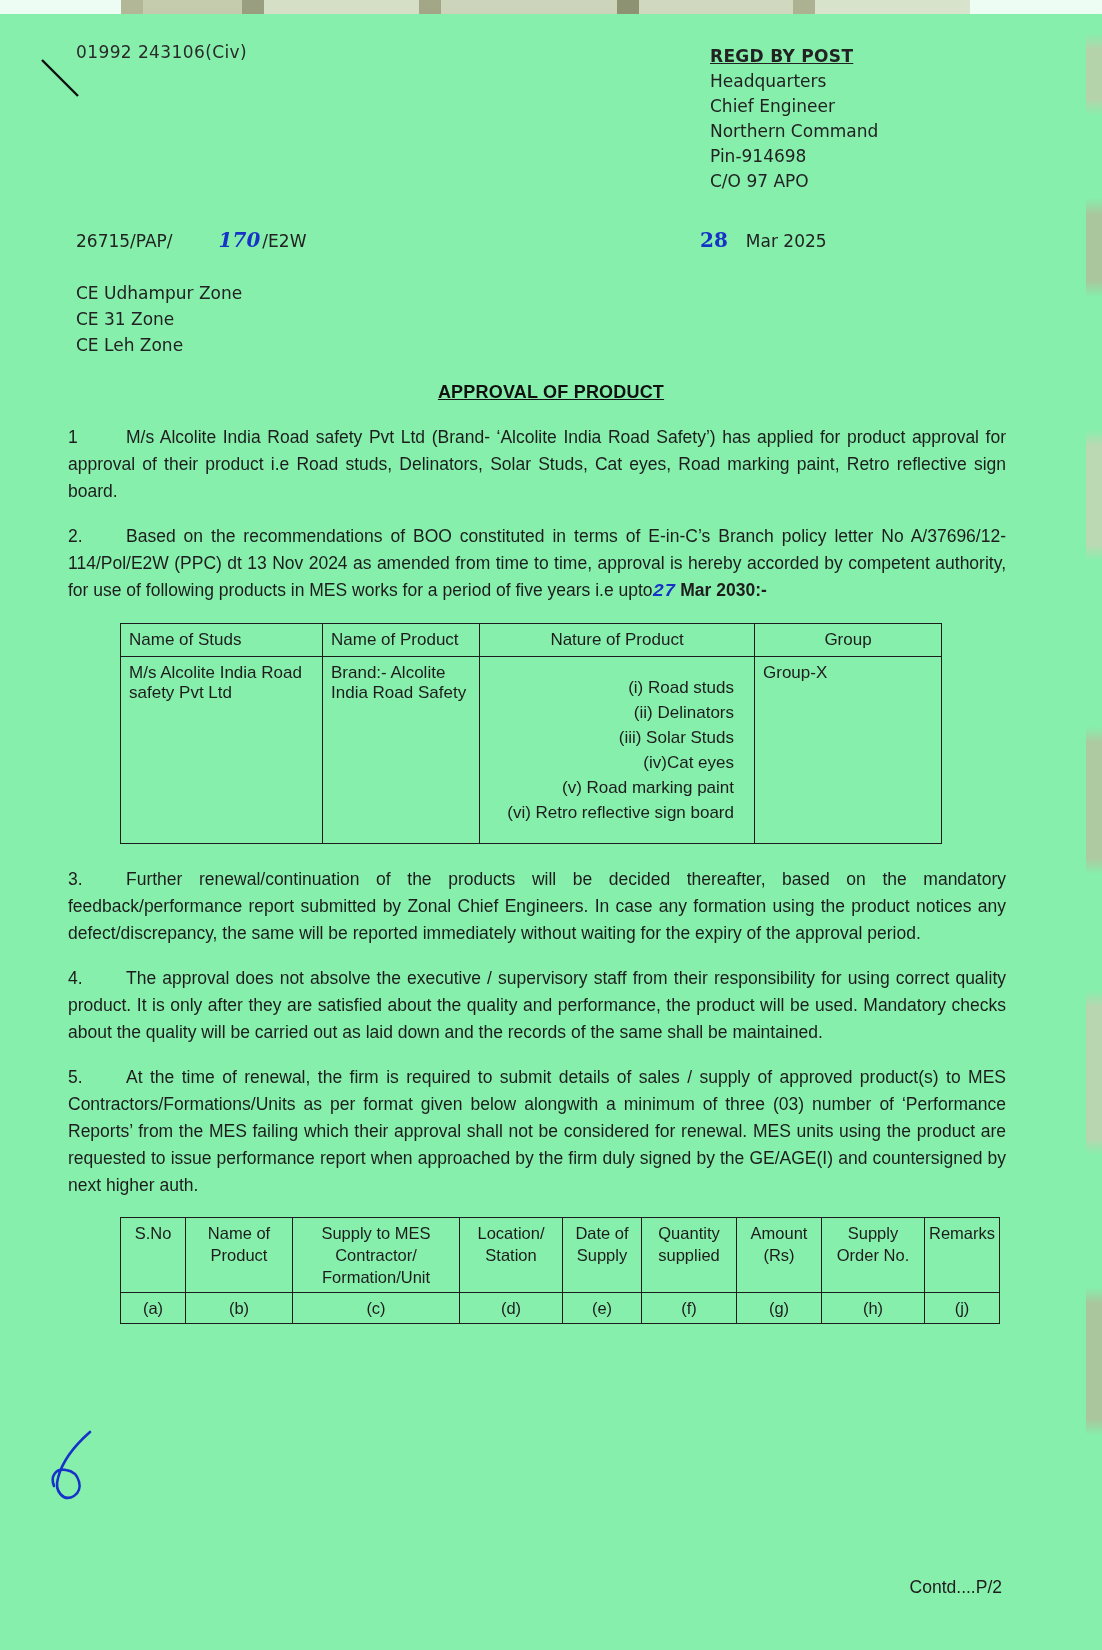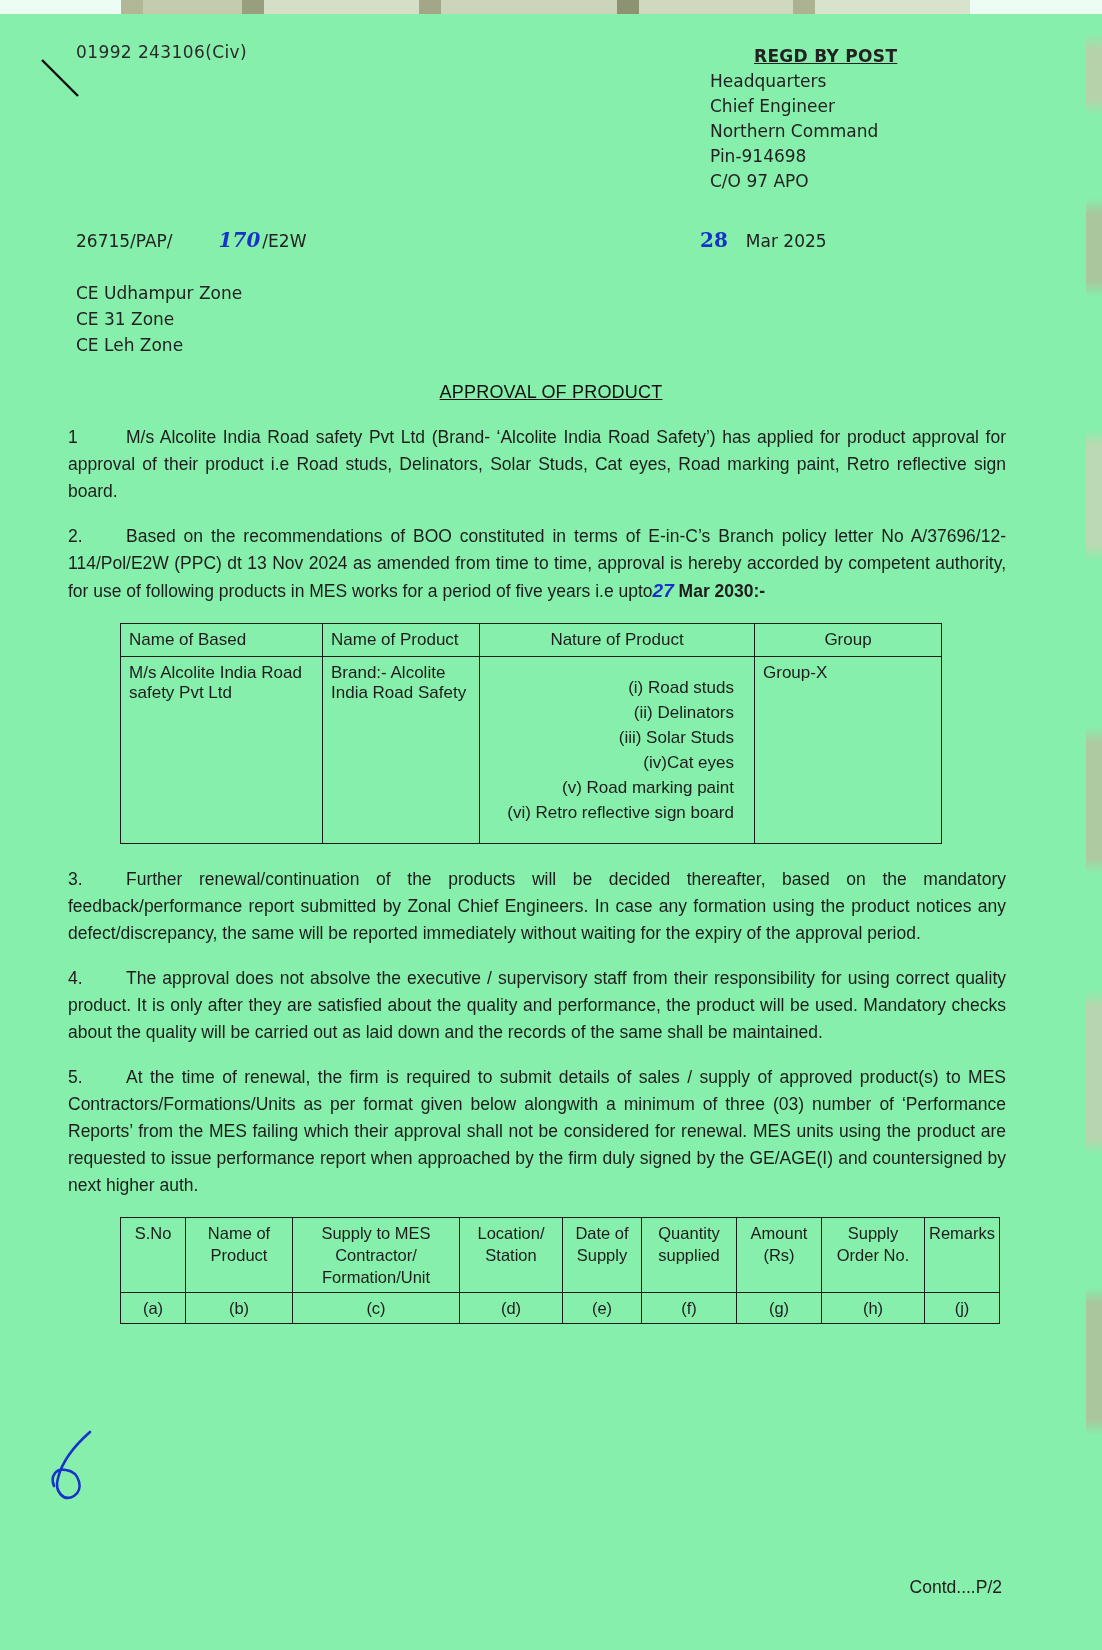--- a/index.html
+++ b/index.html
@@ -58,21 +58,20 @@
     left: 710px; top: 44px;
     font-family: "DejaVu Sans", sans-serif;
     font-size: 17px;
     line-height: 25px;
     color: #222;
   }
   .addr-block .regd {
     font-weight: bold;
     text-decoration: underline;
     letter-spacing: .3px;
-    margin-left: 44px;
   }
   .ref-line {
     position: absolute;
     left: 76px; top: 228px;
     font-family: "DejaVu Sans", sans-serif;
     font-size: 17px;
     color: #222;
   }
   .ref-line .hand {
     color: #1632c8;
@@ -103,42 +102,42 @@
     font-family: "DejaVu Sans", sans-serif;
     font-size: 17px;
     line-height: 26px;
     color: #222;
   }
   .subject {
     position: absolute;
     top: 382px; left: 0; right: 0;
     text-align: center;
     font-size: 18px;
-    font-weight: normal;
+    font-weight: bold;
     text-decoration: underline;
     letter-spacing: .2px;
   }
   .body-wrap {
     position: absolute;
     left: 68px; right: 96px; top: 424px;
   }
   p.para {
     margin: 0 0 18px 0;
     font-size: 17.5px;
     line-height: 27px;
     text-align: justify;
     color: #1d1d1d;
   }
   p.para .num {
     display: inline-block;
     width: 58px;
   }
   .ink {
     color: #1632c8;
-    font-family: Liberation Sans, sans-serif;
+    font-family: Liberation Mono, monospace;
     font-weight: bold;
     font-style: italic;
     font-size: 19px;
   }
   
   table.doc-table {
     border-collapse: collapse;
     width: 100%;
     font-size: 17px;
     color: #1d1d1d;
@@ -227,21 +226,21 @@
     </p>
 
     <p class="para">
       <span class="num">2.</span><span>Based on the recommendations of BOO constituted in terms of E-in-C’s Branch policy letter No A/37696/12-114/Pol/E2W (PPC) dt 13 Nov 2024 as amended from time to time, approval is hereby accorded by competent authority, for use of following products in MES works for a period of five years i.e upto</span><span class="ink">27</span> <b>Mar 2030:-</b>
     </p>
 
     <div class="tbl1-wrap">
       <table class="doc-table tbl1">
         <tbody>
             <tr>
-          <th style="width:185px">Name of Based</th>
+          <th style="width:185px">Name of Studs</th>
           <th style="width:140px">Name of Product</th>
           <th class="hdr-nature" style="width:none">Nature of Product</th>
           <th class="hdr-group" style="width:170px">Group</th>
         </tr>
         <tr>
           <td style="height:160px">M/s Alcolite India Road safety Pvt Ltd</td>
           <td>Brand:- Alcolite India Road Safety</td>
           <td class="c-nature">
             <ul class="prod-list">
               <li>(i)  Road studs</li>

